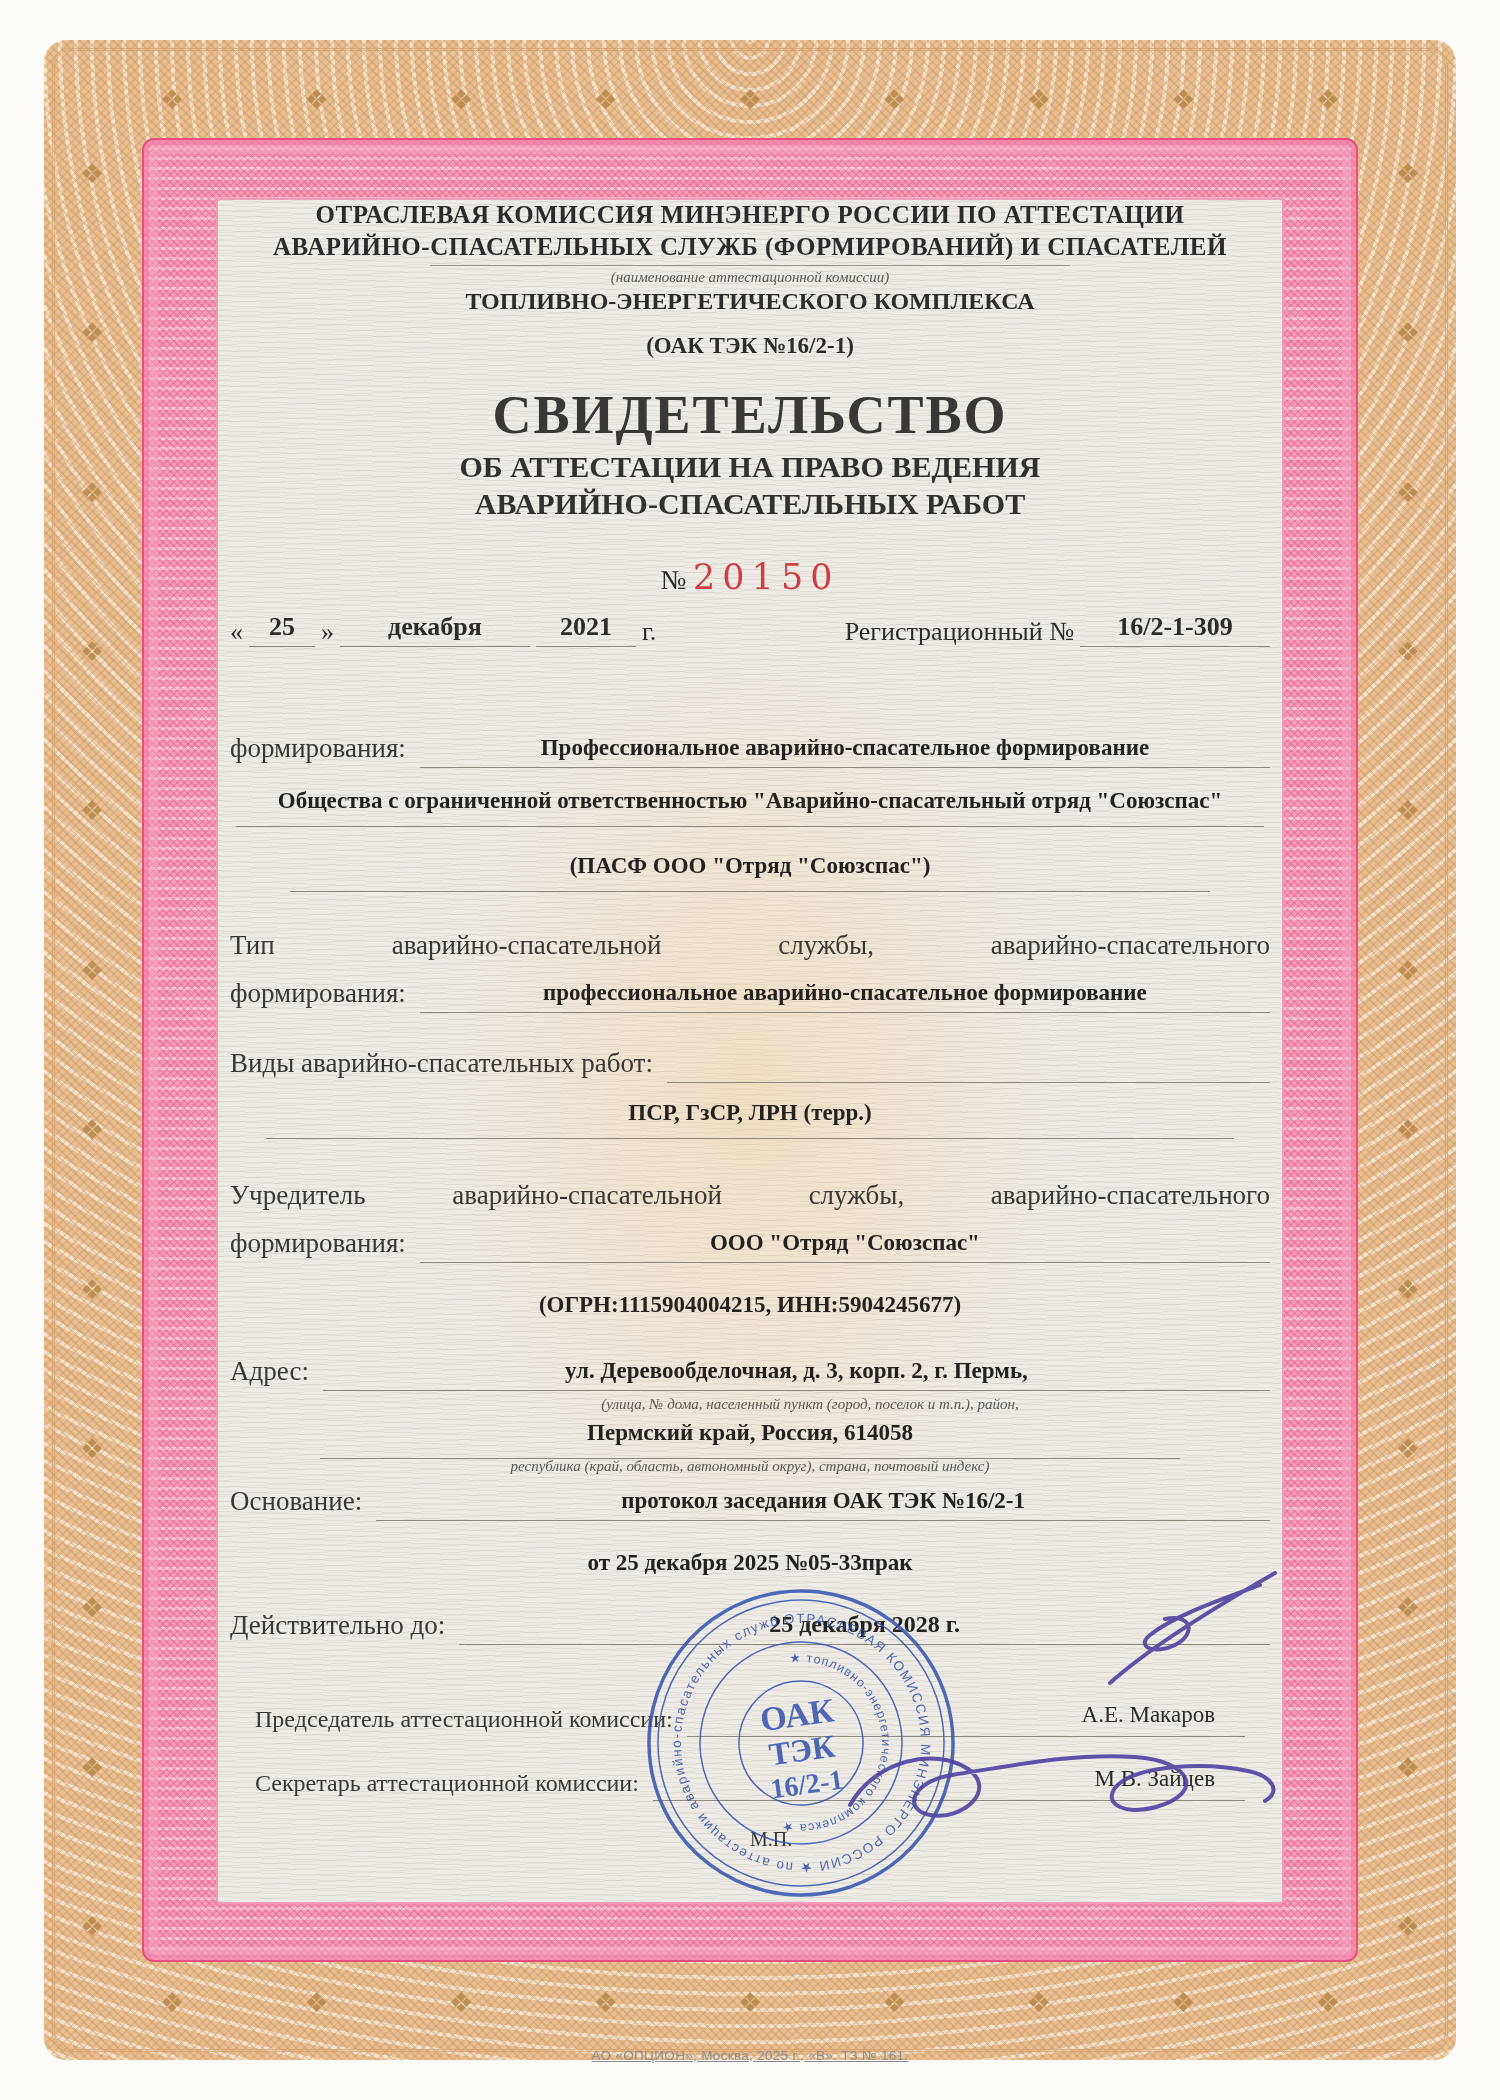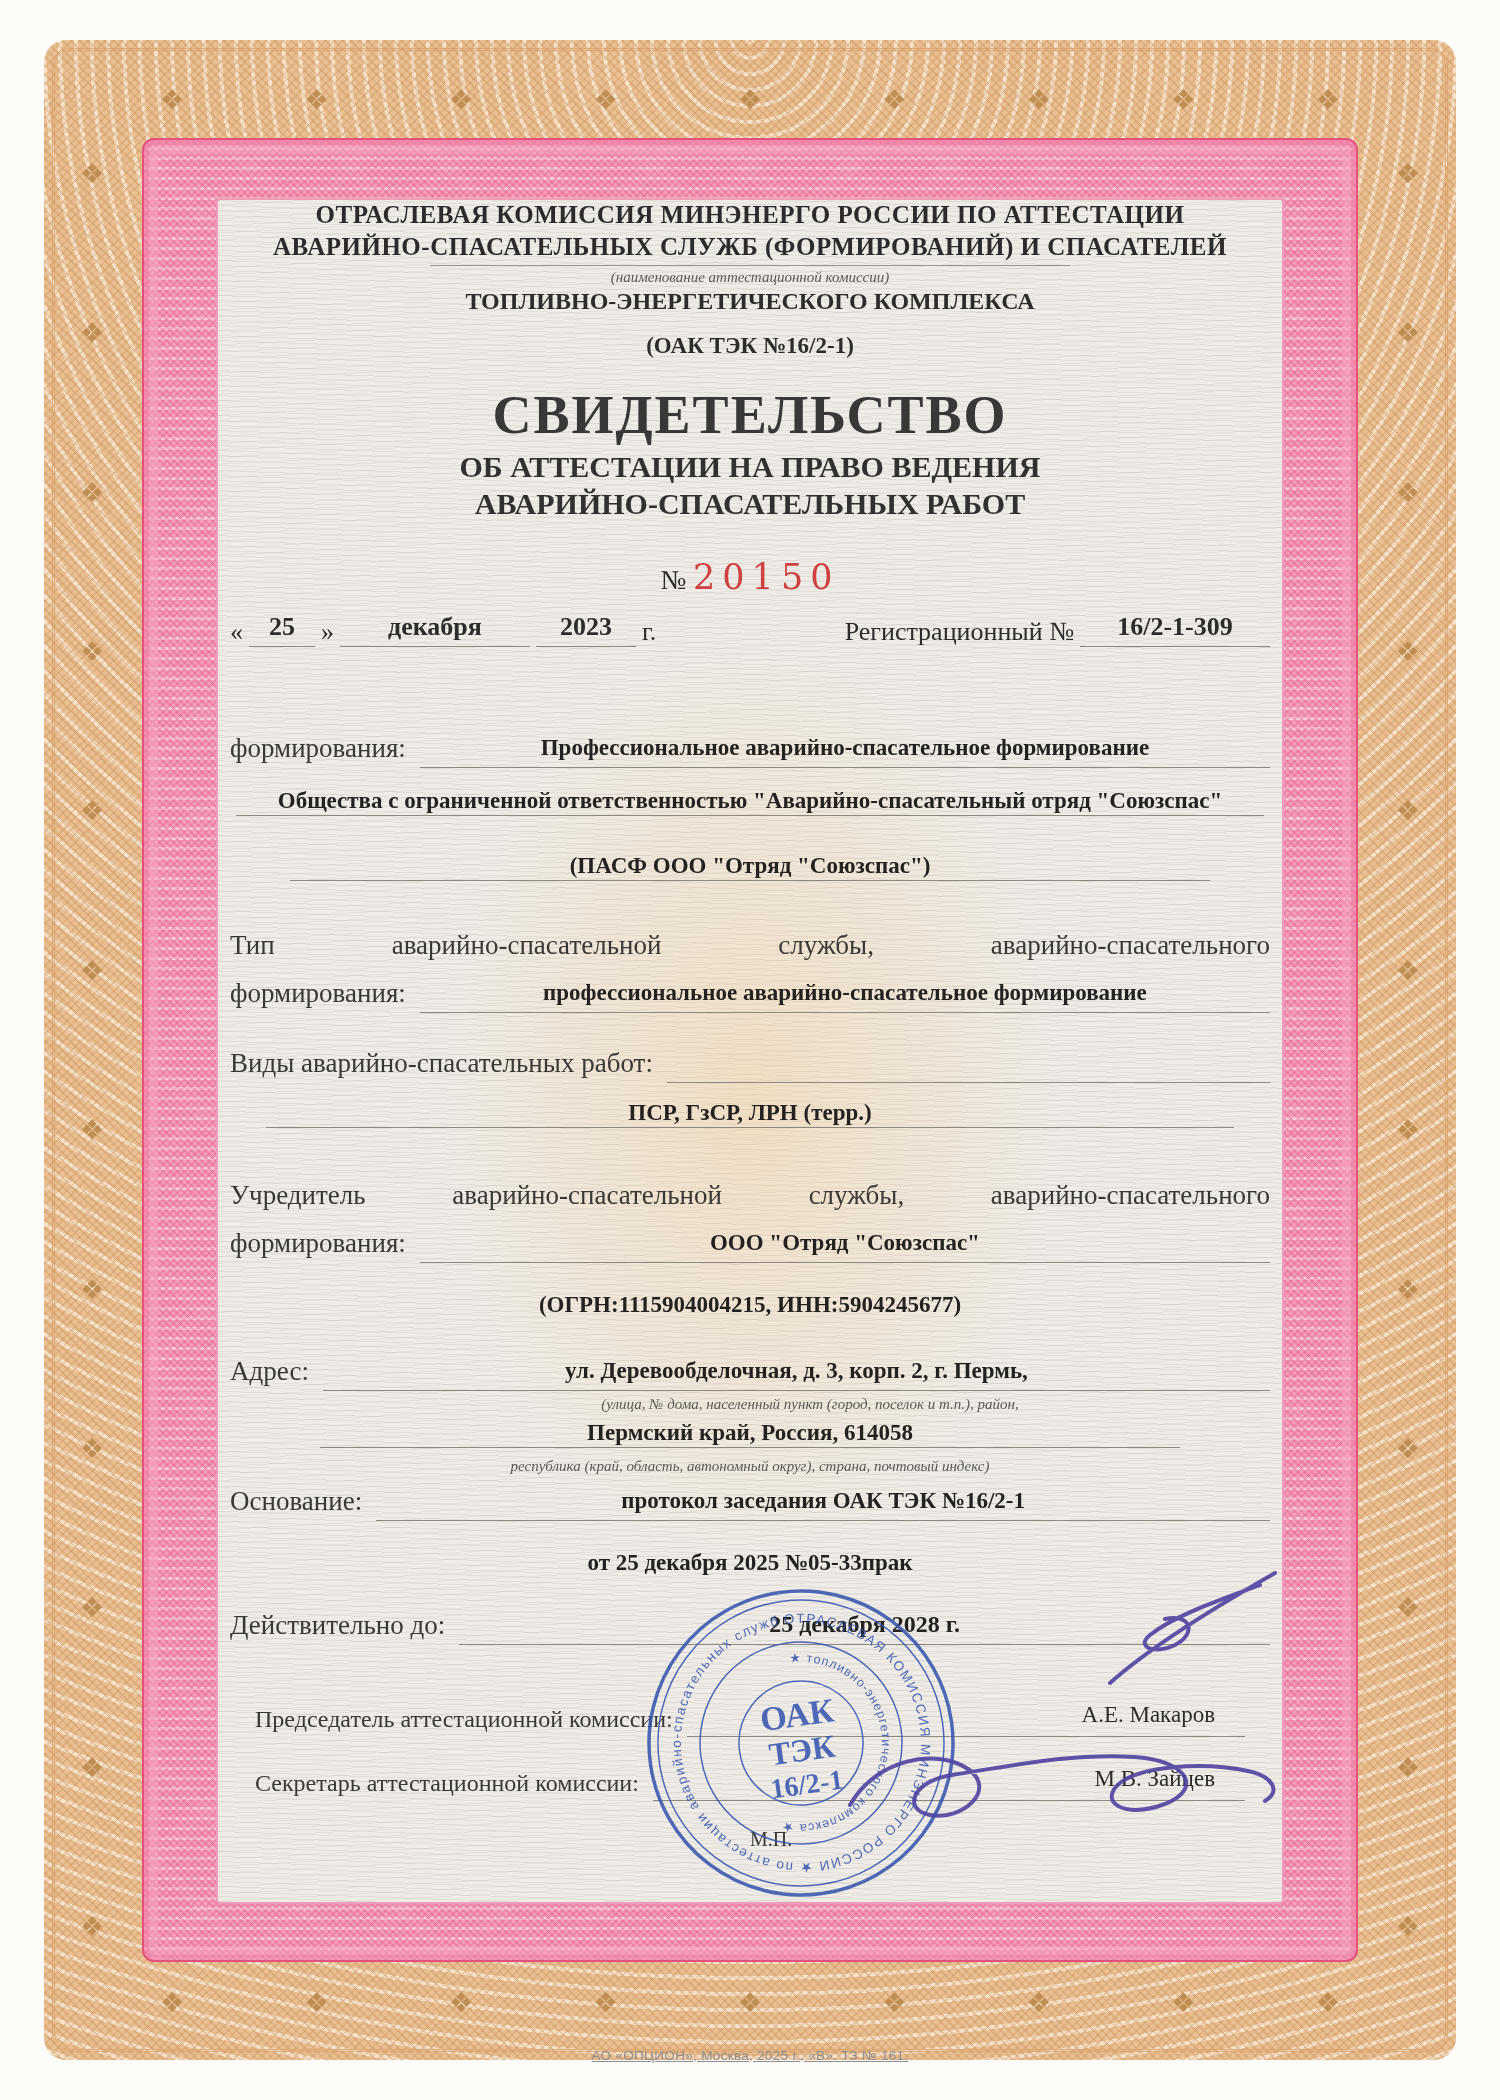--- a/index.html
+++ b/index.html
@@ -46,21 +46,21 @@
   .sub{font-weight:bold;font-size:30px;color:#333130;}
   .numrow{font-size:27px;margin-top:20px;}
   .num-red{color:#cf4040;font-size:35px;letter-spacing:7px;font-family:"DejaVu Serif",serif;}
   .lbl{font-size:27px;color:#3a3834;}
   .jlabel{text-align:justify;text-align-last:justify;}
   .pair{display:flex;align-items:flex-end;}
   .pair .plabel{font-size:27px;color:#3a3834;white-space:nowrap;padding-right:14px;padding-bottom:4px;}
   .fill{flex:1;border-bottom:1.5px solid #8d897f;text-align:center;font-weight:bold;font-size:23px;color:#242220;padding-bottom:6px;}
   .fill.empty{min-height:30px;}
   .val{font-weight:bold;font-size:23px;color:#242220;}
-  .ul-val{display:block;margin:0 36px;border-bottom:1.5px solid #8d897f;padding-bottom:1px;text-align:center;}
+  .ul-val{display:block;margin:0 36px;border-bottom:1.5px solid #8d897f;padding-bottom:12px;text-align:center;}
   .daterow{display:flex;align-items:flex-end;justify-content:space-between;font-size:26px;}
   .dgrp{display:flex;align-items:flex-end;gap:6px;}
   .b{font-weight:bold;}
   .useg{border-bottom:1.5px solid #8d897f;padding:0 10px 4px 10px;text-align:center;}
   .sig .plabel{font-size:24px;}
   .sig .name{border-bottom:1.5px solid #8d897f;font-weight:normal;font-size:23px;padding:0 30px 8px 30px;white-space:nowrap;}
   .mp{position:absolute;font-size:20px;color:#3a3834;}
   .footer{position:absolute;left:0;right:0;text-align:center;font-family:"Liberation Sans","DejaVu Sans",sans-serif;
           font-size:13.5px;color:#8d8d8d;letter-spacing:.3px;text-decoration:underline;}
   
@@ -142,21 +142,21 @@
     <span>№</span>
     <span class="num-red">20150</span>
   </div>
 
   <div class="row daterow" style="top:612px">
     <div class="dgrp">
       <span>«</span>
       <span class="useg b" style="min-width:46px">25</span>
       <span>»</span>
       <span class="useg b" style="min-width:170px">декабря</span>
-      <span class="useg b" style="min-width:80px">2023</span>
+      <span class="useg b" style="min-width:80px">2021</span>
       <span>г.</span>
     </div>
     <div class="dgrp">
       <span>Регистрационный №</span>
       <span class="useg b" style="min-width:170px">16/2-1-309</span>
     </div>
   </div>
 
   <div class="row pair" style="top:733px">
     <span class="plabel">формирования:</span>

